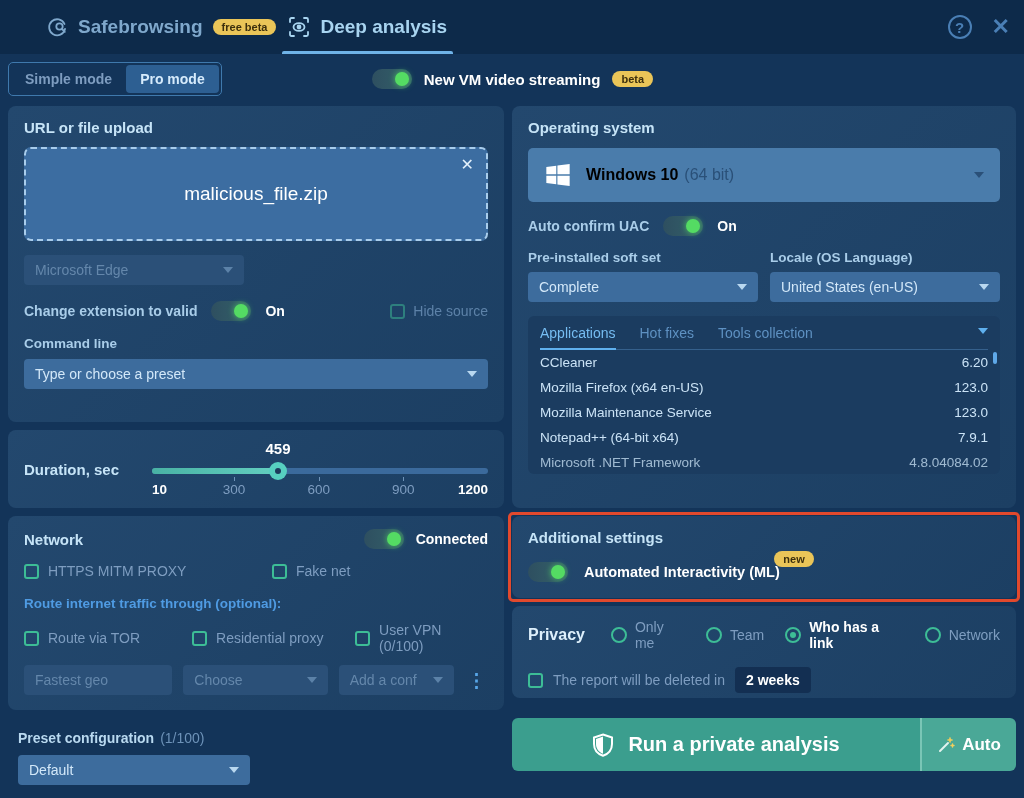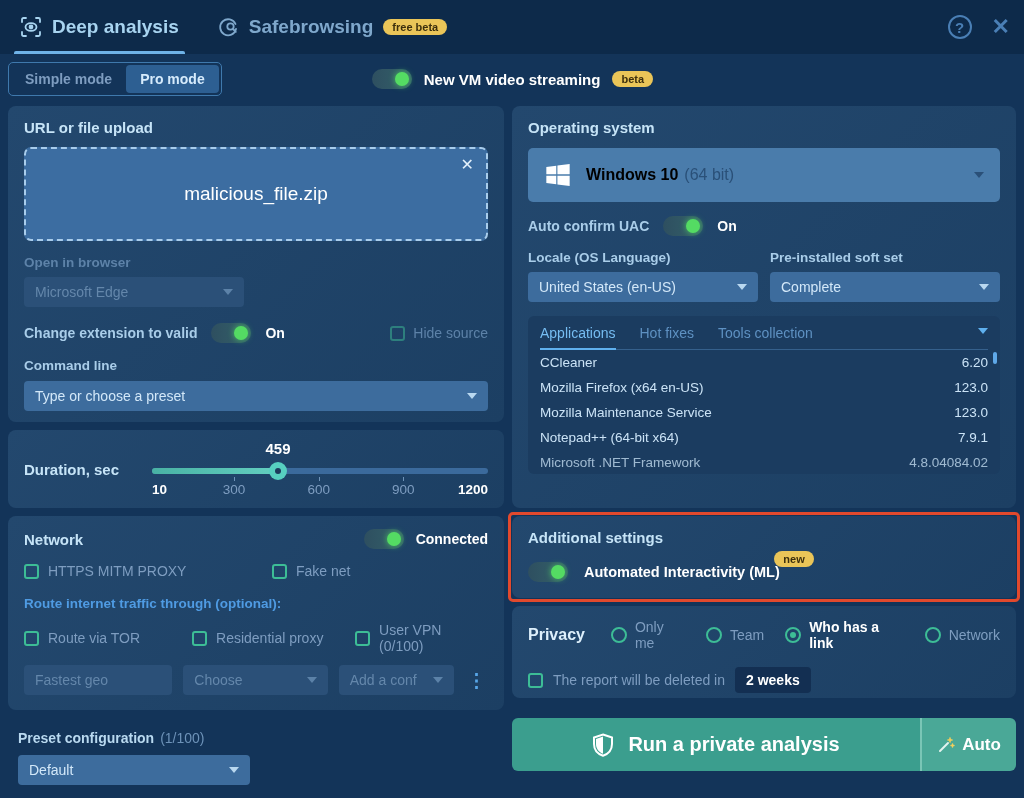--- a/index.html
+++ b/index.html
@@ -141,45 +141,45 @@
   .auto-label { color:#ffffff; font-size:17px; font-weight:bold; }
 
   svg { display:block; }
 </style>
 </head>
 <body>
 
 <div class="stage">
 
   <div class="topbar">
+    <div class="tab inactive">
+      <span>
+        <svg width="22" height="22" viewBox="0 0 22 22" fill="none" stroke="#7fa8cc" stroke-width="1.8" stroke-linecap="round">
+          <path d="M18.5 8 A8 8 0 1 0 19 13"></path>
+          <circle cx="13.5" cy="10.5" r="3.2"></circle>
+            <path d="M16 13 L18.8 15.8"></path>
+        </svg>
+      </span>
+      <span class="tab-label">Safebrowsing</span>
+      <span class="badge">free beta</span>
+    </div>
     <div class="tab active">
       <span>
         <svg width="22" height="22" viewBox="0 0 22 22" fill="none" stroke="#a8d4f0" stroke-width="1.8" stroke-linecap="round">
           <path d="M2 6 V3.5 Q2 2 3.5 2 H6"></path>
             <path d="M16 2 H18.5 Q20 2 20 3.5 V6"></path>
           <path d="M20 16 V18.5 Q20 20 18.5 20 H16"></path>
             <path d="M6 20 H3.5 Q2 20 2 18.5 V16"></path>
           <ellipse cx="11" cy="11" rx="5.5" ry="3.8"></ellipse>
             <circle cx="11" cy="11" r="1.5" fill="#a8d4f0"></circle>
         </svg>
       </span>
       <span class="tab-label">Deep analysis</span>
       <span class="tab-underline"></span>
     </div>
-    <div class="tab inactive">
-      <span>
-        <svg width="22" height="22" viewBox="0 0 22 22" fill="none" stroke="#7fa8cc" stroke-width="1.8" stroke-linecap="round">
-          <path d="M18.5 8 A8 8 0 1 0 19 13"></path>
-          <circle cx="13.5" cy="10.5" r="3.2"></circle>
-            <path d="M16 13 L18.8 15.8"></path>
-        </svg>
-      </span>
-      <span class="tab-label">Safebrowsing</span>
-      <span class="badge">free beta</span>
-    </div>
     <div class="topbar-right">
       <div class="help-icon">?</div>
       <div class="close-icon">✕</div>
     </div>
   </div>
 
   <div class="moderow">
     <div class="segmented">
       <div class="seg-btn">Simple mode</div>
       <div class="seg-btn active">Pro mode</div>
@@ -196,21 +196,20 @@
     <div class="col-left">
 
       <div class="panel" style="height:316px;">
         <div class="panel-h">URL or file upload</div>
         <div class="upload-box">
           <span class="upload-name">malicious_file.zip</span>
           <span class="upload-close">✕</span>
         </div>
         <div class="two-col">
           <div class="field">
-            <div class="field-label disabled">Open in browser</div>
             <div class="dropdown disabled">
               <span>Microsoft Edge</span>
               <span class="chev"></span>
             </div>
           </div>
         </div>
         <div class="ext-row">
           <span class="bold-dim">Change extension to valid</span>
           <div class="toggle"></div>
           <span class="on-text">On</span>
@@ -326,30 +325,30 @@
           <span class="os-suffix">(64 bit)</span>
           <span class="chev"></span>
         </div>
         <div class="uac-row">
           <span class="bold-dim">Auto confirm UAC</span>
           <div class="toggle"></div>
           <span class="on-text">On</span>
         </div>
         <div class="labels-2col">
           <div class="rfield">
+            <div class="field-label">Pre-installed soft set</div>
+            <div class="dropdown">
+              <span>Complete</span>
+              <span class="chev"></span>
+            </div>
+          </div>
+          <div class="rfield">
             <div class="field-label">Locale (OS Language)</div>
             <div class="dropdown">
               <span>United States (en-US)</span>
-              <span class="chev"></span>
-            </div>
-          </div>
-          <div class="rfield">
-            <div class="field-label">Pre-installed soft set</div>
-            <div class="dropdown">
-              <span>Complete</span>
               <span class="chev"></span>
             </div>
           </div>
         </div>
 
         <div class="apps-panel">
           <div class="apps-tabs">
             <span class="apps-tab active">Applications</span>
             <span class="apps-tab">Hot fixes</span>
             <span class="apps-tab">Tools collection</span>

